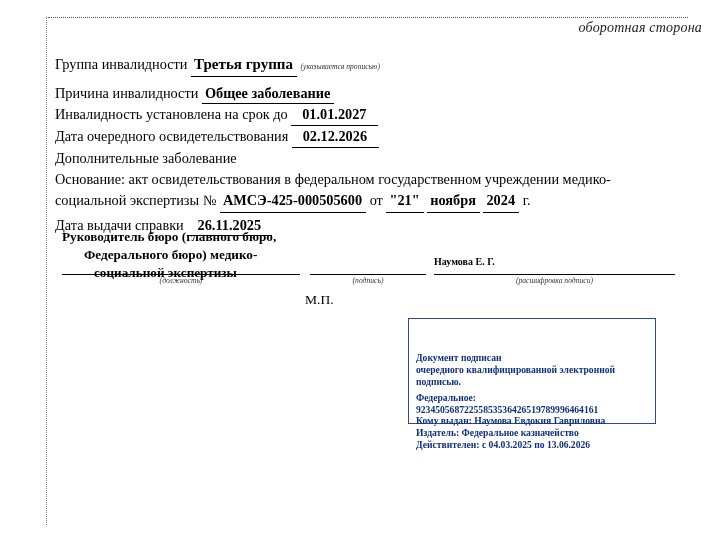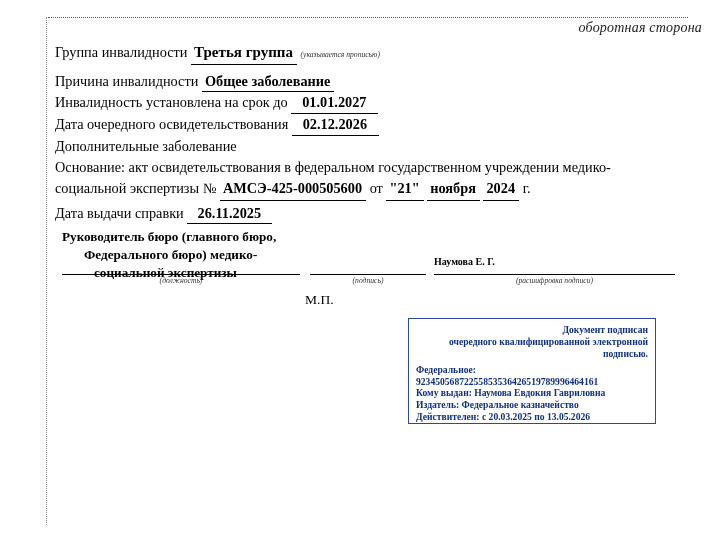--- a/index.html
+++ b/index.html
@@ -154,44 +154,45 @@
     border: 1px solid #2b4a9b;
     box-sizing: border-box;
     color: #10307f;
     font-family: "Liberation Serif", serif;
     font-size: 9.6px;
     font-weight: bold;
     padding: 5px 7px 0 7px;
     line-height: 1.25;
   }
   .stamp .head {
-    text-align: right;
+    text-align: left;
     margin-bottom: 4px;
     line-height: 1.25;
+    margin-top: 28px;
   }
   .stamp .field {
     line-height: 1.22;
   }
   .stamp .sert-num {
     word-break: break-all;
   }
 </style>
 </head>
 <body>
 
 <div class="page">
 
   <div class="side-rule-left"></div>
   <div class="dotted-top"></div>
 
   <div class="corner-note">оборотная сторона</div>
 
   <div class="body-block">
 
-    <div class="line" style="margin-bottom:6px;">
+    <div class="line" style="margin-bottom:6px;margin-top:12px;">
       <span class="lbl">Группа инвалидности</span>
       <span class="group-inv">
         <span class="fill">Третья группа</span>
         <span class="undercap">(указывается прописью)</span>
       </span>
     </div>
 
     <div class="line">
       <span class="lbl">Причина инвалидности</span>
       <span class="fill">Общее заболевание</span>
@@ -260,17 +261,17 @@
     <div class="field">
       <span>Кому выдан:</span>
       <span>Наумова Евдокия Гавриловна</span>
     </div>
     <div class="field">
       <span>Издатель:</span>
       <span>Федеральное казначейство</span>
     </div>
     <div class="field">
       <span>Действителен:</span>
-      <span>с 20.03.2025 по 13.05.2026</span>
+      <span>с 04.03.2025 по 13.06.2026</span>
     </div>
   </div>
 
 </div>
 
 </body></html>

